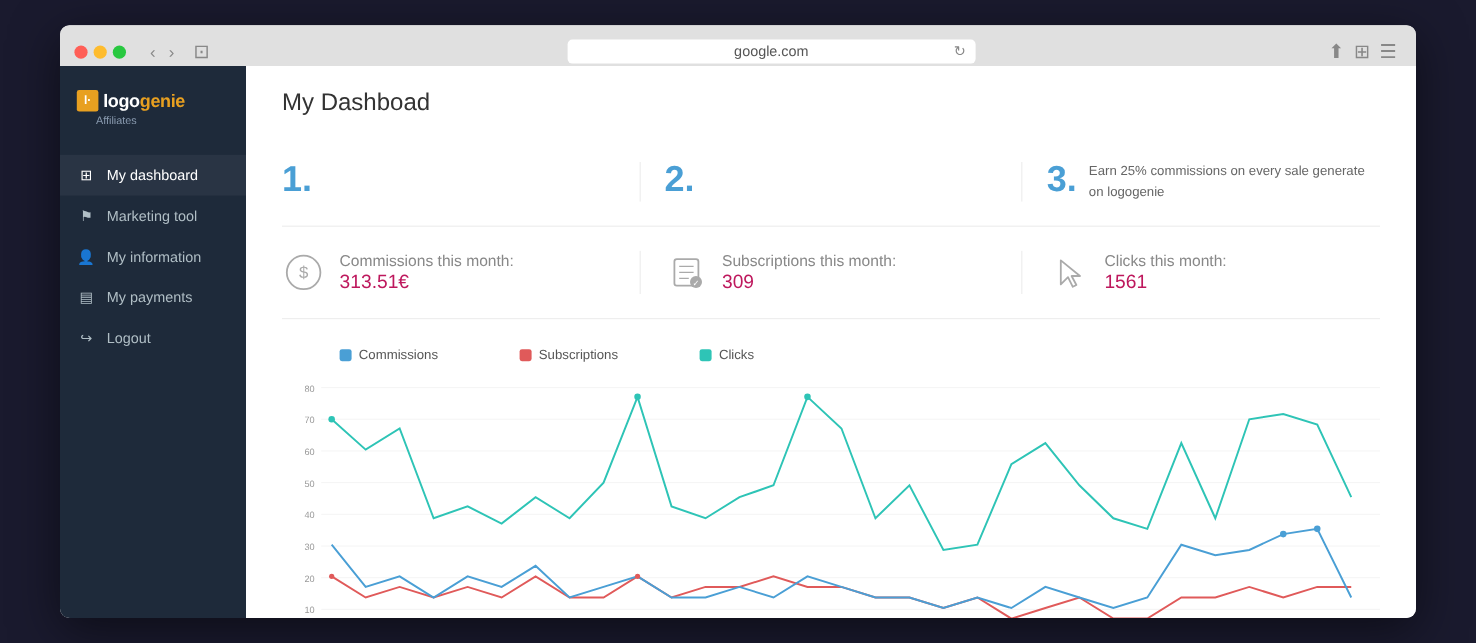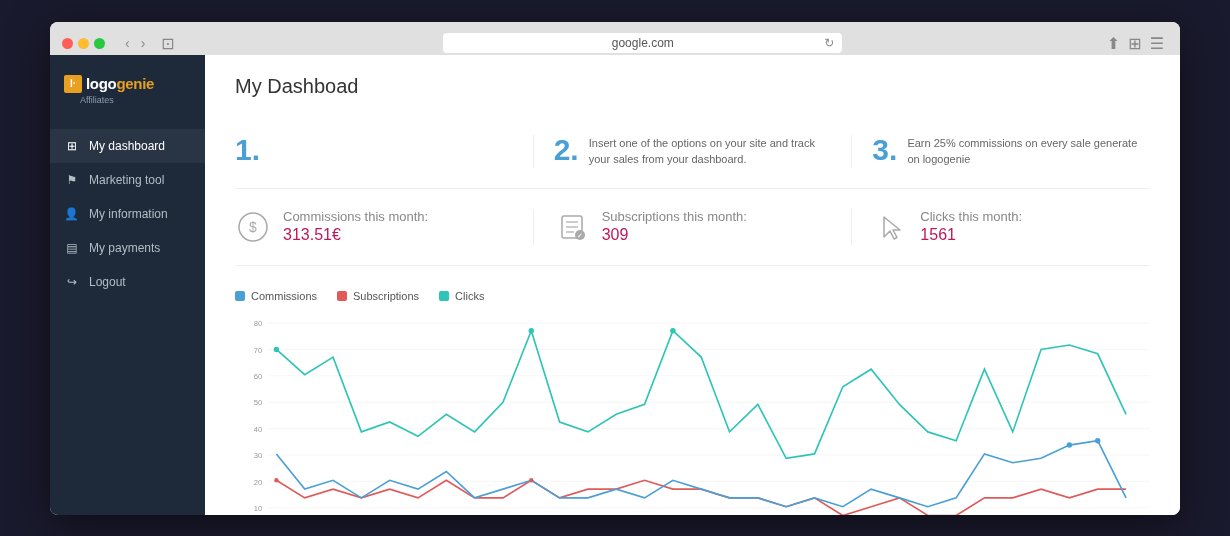--- a/index.html
+++ b/index.html
@@ -30,21 +30,21 @@
     .nav-arrows { display: flex; gap: 3px; margin-left: 8px; }
     .nav-arrow { background: none; border: none; color: #888; font-size: 14px; cursor: pointer; padding: 2px 4px; }
 
     .address-bar-container { flex: 1; display: flex; justify-content: center; align-items: center; }
     .address-bar {
       background: white;
       border-radius: 4px;
       padding: 3px 30px;
       font-size: 12px;
       color: #555;
-      width: 399px;
+      width: 340px;
       text-align: center;
       position: relative;
     }
 
     .browser-actions { display: flex; gap: 8px; margin-right: 4px; }
     .browser-action { background: none; border: none; color: #888; font-size: 16px; cursor: pointer; }
 
     .browser-body { display: flex; height: 460px; }
 
     
@@ -232,20 +232,21 @@
       margin-bottom: 10px;
       align-items: center;
     }
 
     .legend-item {
       display: flex;
       align-items: center;
       gap: 6px;
       font-size: 11px;
       color: #555;
+      margin-left: 48px;
     }
 
     .legend-dot {
       width: 10px;
       height: 10px;
       border-radius: 2px;
     }
 
     
     .chart-container {
@@ -326,21 +327,20 @@
     <div class="main-content">
       <h1 class="page-title">My Dashboad</h1>
 
       <div class="steps-section">
         <div class="step">
           <span class="step-number">1.</span>
         </div>
         <div class="step-divider"></div>
         <div class="step">
           <span class="step-number">2.</span>
-          <div class="step-text">Insert one of the options on your site and track your sales from your dashboard.</div>
         </div>
         <div class="step-divider"></div>
         <div class="step">
           <span class="step-number">3.</span>
           <div class="step-text">Earn 25% commissions on every sale generate on logogenie</div>
         </div>
       </div>
 
       <div class="stats-section">
         <div class="stat-item">

